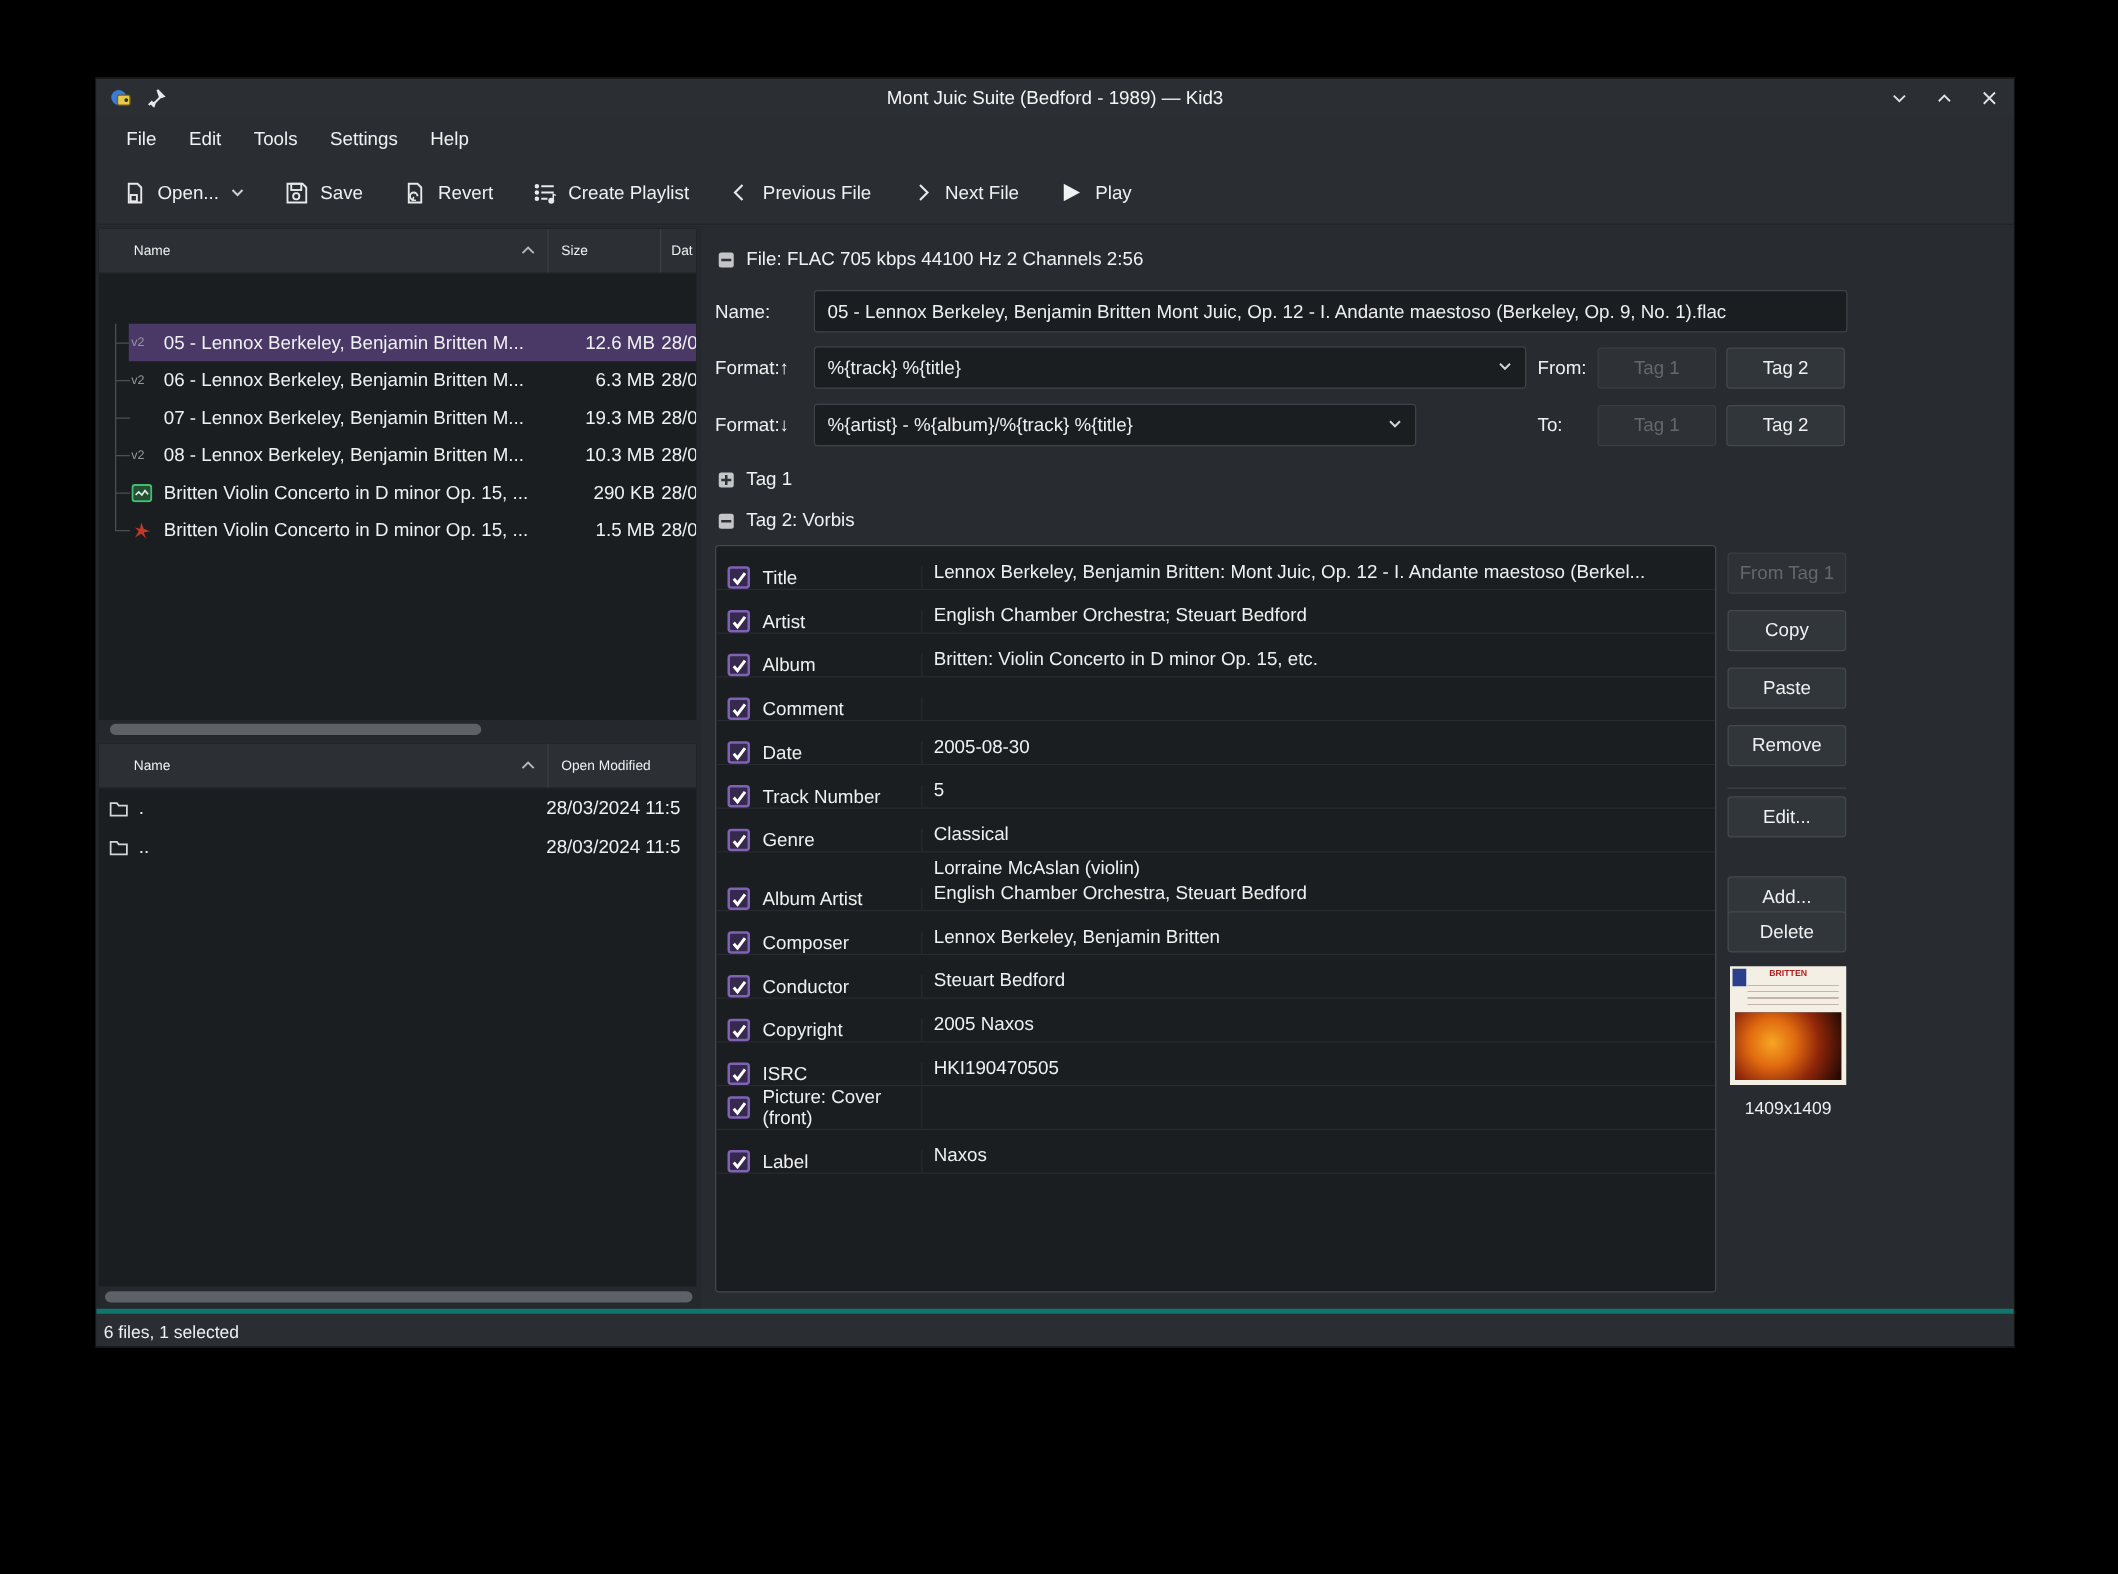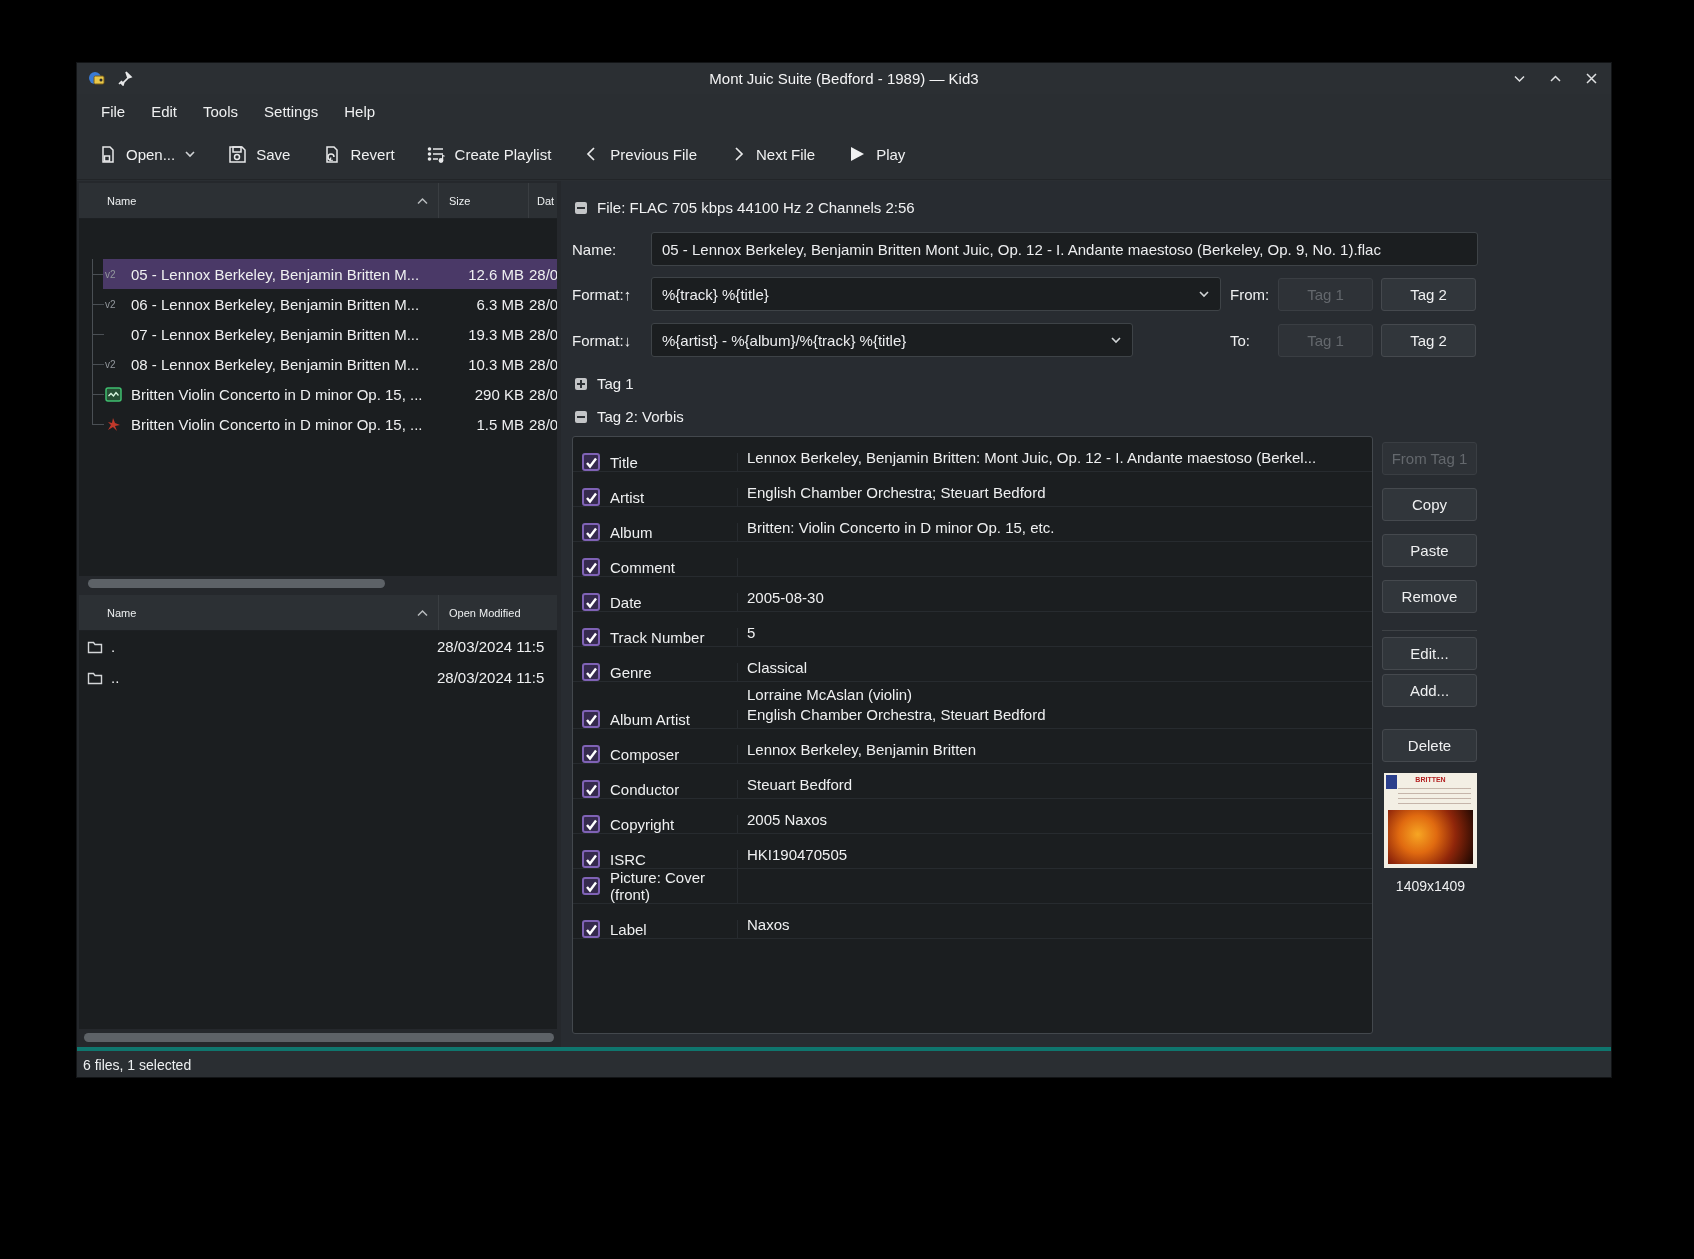--- a/index.html
+++ b/index.html
@@ -548,21 +548,21 @@
 
       <div id="btn-group1">
           <button class="btn disabled" style="left: 821px; top: 261px;">From Tag 1</button>
           <button class="btn" style="left: 821px; top: 307px;">Copy</button>
           <button class="btn" style="left: 821px; top: 353px;">Paste</button>
           <button class="btn" style="left: 821px; top: 399px;">Remove</button>
         </div>
       <div class="sep"></div>
       <div id="btn-group2">
           <button class="btn" style="left: 821px; top: 456px;">Edit...</button>
-          <button class="btn" style="left: 821px; top: 493px;">Add...</button>
+          <button class="btn" style="left: 821px; top: 520px;">Add...</button>
           <button class="btn" style="left: 821px; top: 548px;">Delete</button>
         </div>
 
       <div class="art">
         <div class="naxoslogo"></div>
         <div class="arttitle">BRITTEN</div>
         <div class="artlines"></div>
         <div class="artfire"></div>
       </div>
       <div class="artcap">1409x1409</div>

